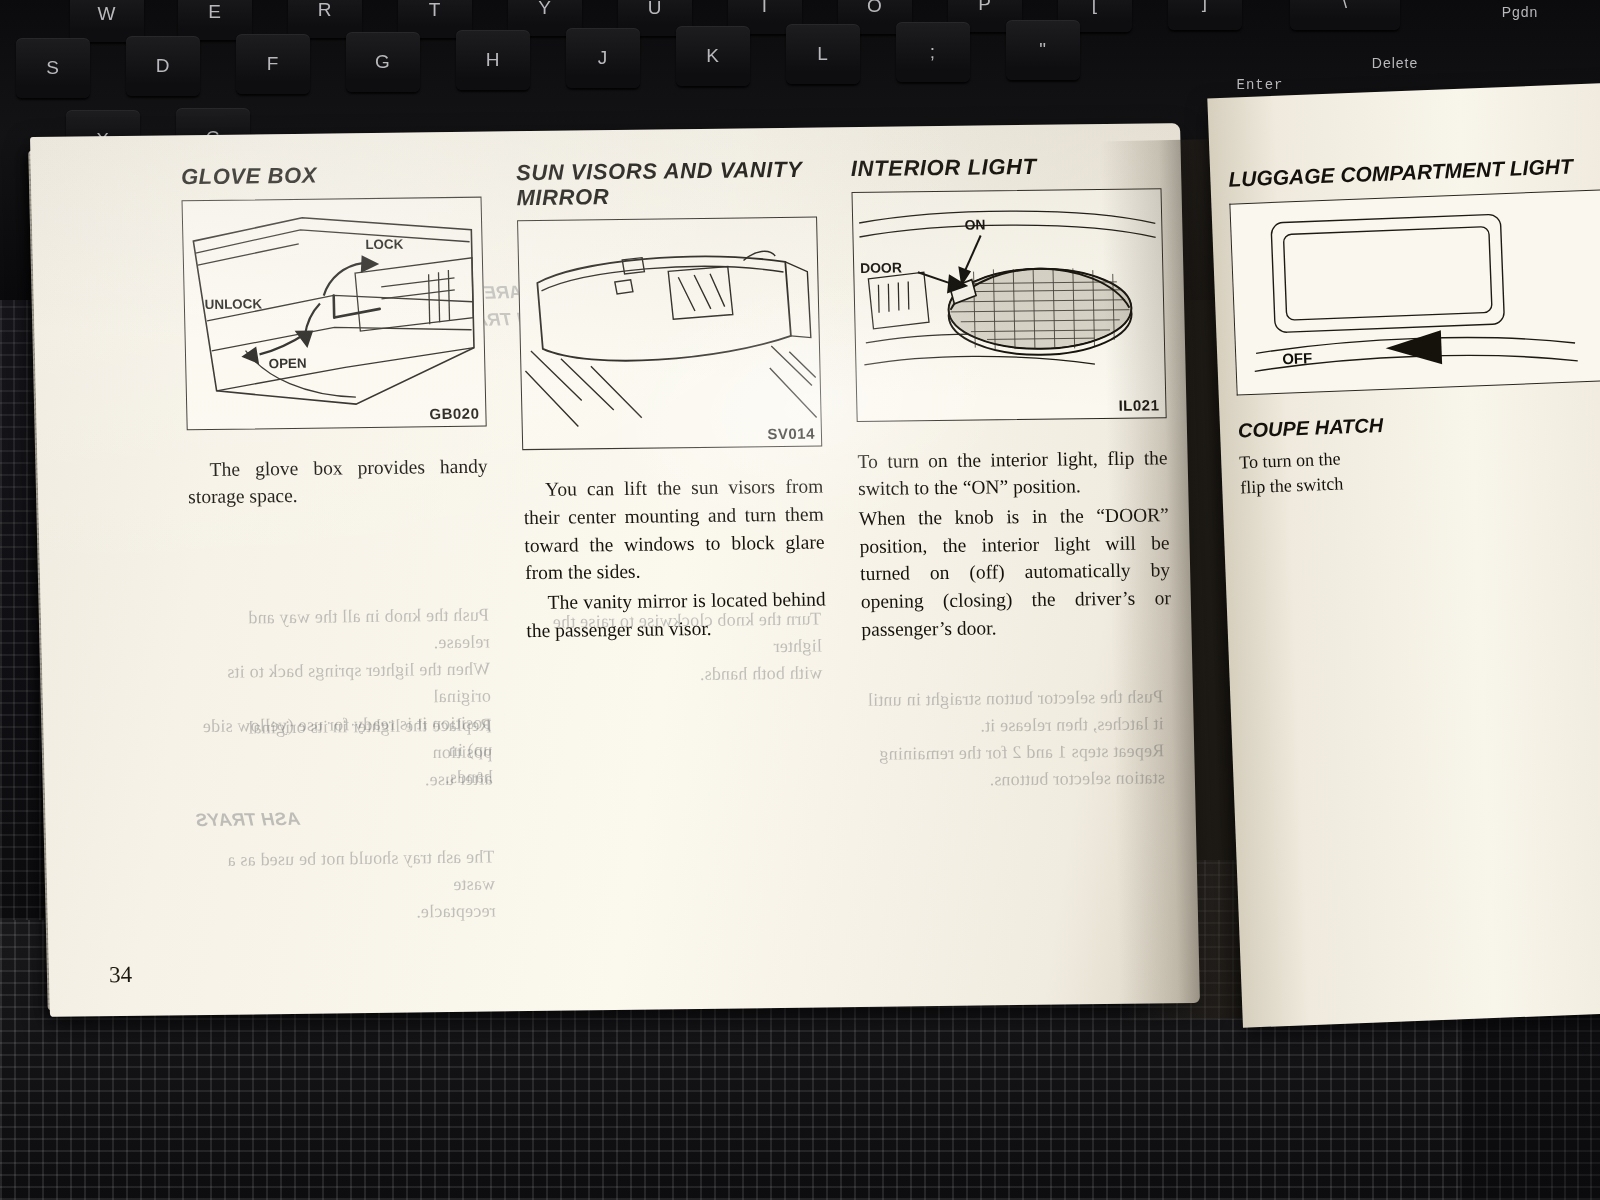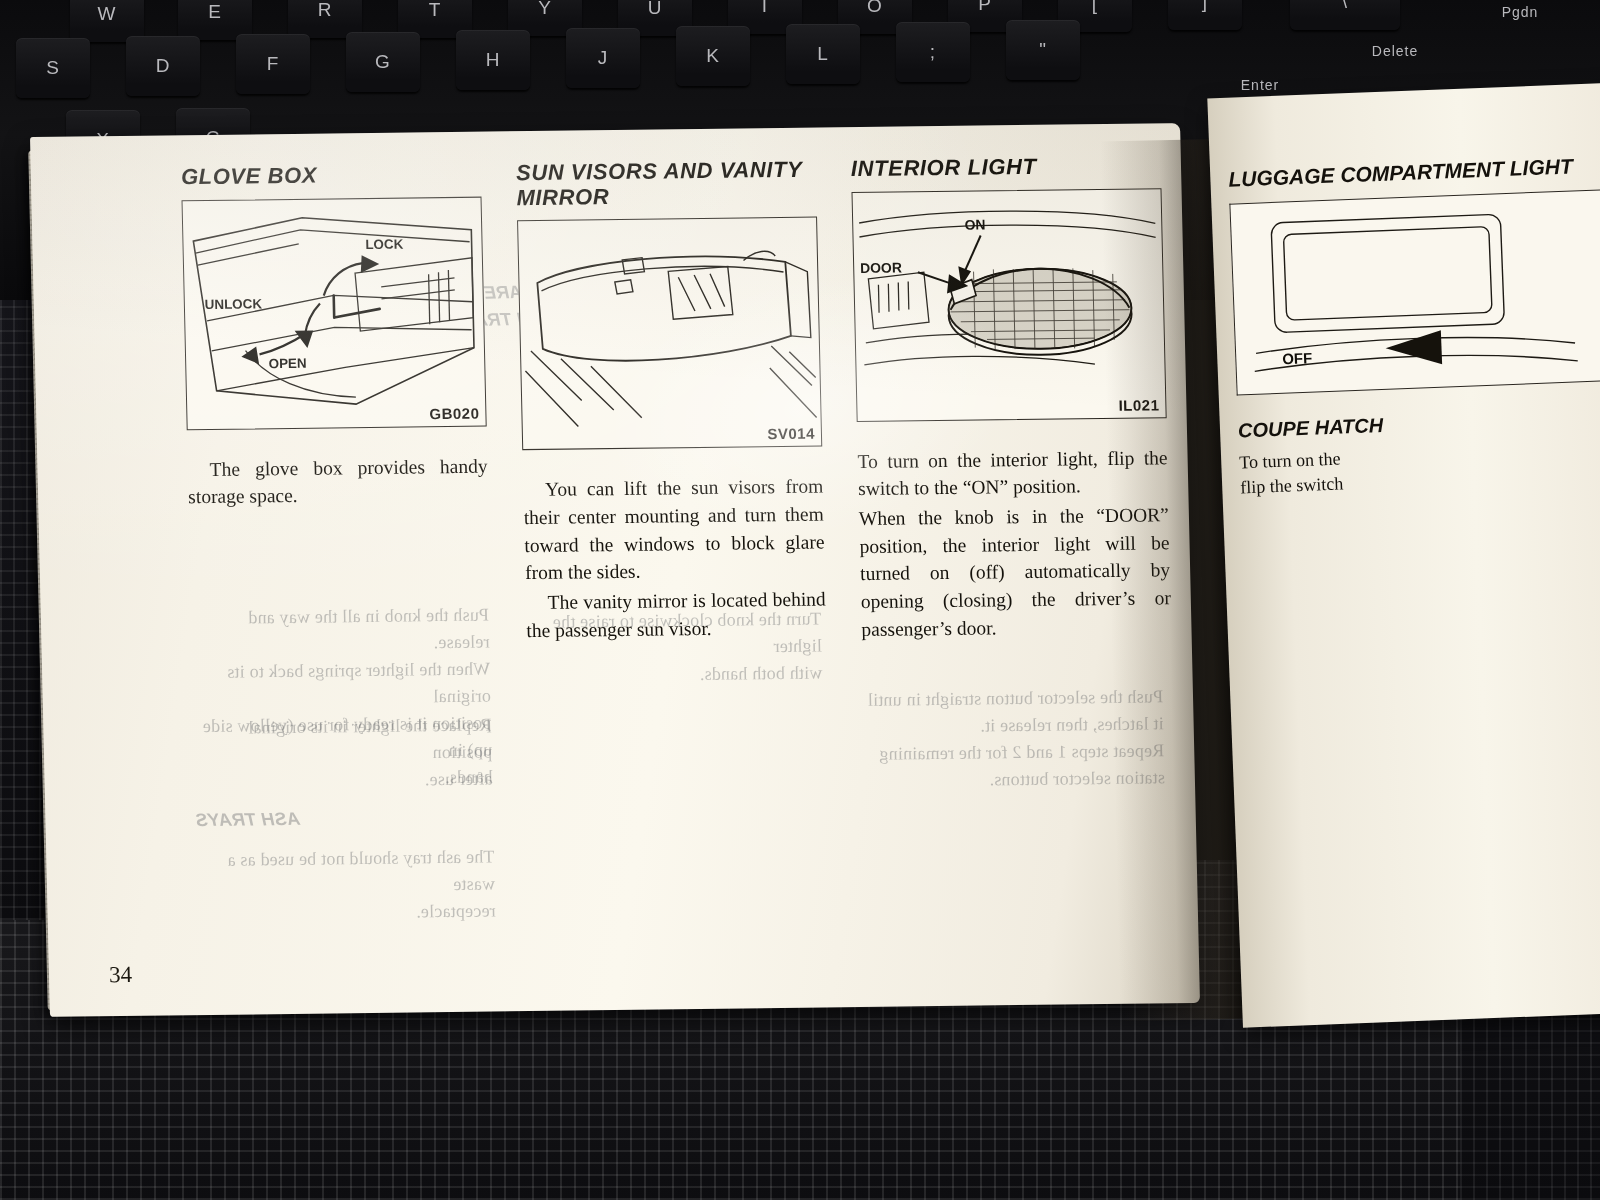--- a/index.html
+++ b/index.html
@@ -295,22 +295,22 @@
     <div class="key" style="left:456px; top:30px; width:74px; height:60px;">H</div>
     <div class="key" style="left:566px; top:28px; width:74px; height:60px;">J</div>
     <div class="key" style="left:676px; top:26px; width:74px; height:60px;">K</div>
     <div class="key" style="left:786px; top:24px; width:74px; height:60px;">L</div>
     <div class="key" style="left:896px; top:22px; width:74px; height:60px;">;</div>
     <div class="key" style="left:1006px;top:20px; width:74px; height:60px;">"</div>
 
     <div class="key" style="left:66px;  top:110px; width:74px; height:60px;">X</div>
     <div class="key" style="left:176px; top:108px; width:74px; height:60px;">C</div>
 
-    <div class="key small" style="left:1330px; top:28px; width:130px; height:46px; background:transparent; box-shadow:none;">Delete</div>
-    <div class="key small" style="left:1200px; top:62px; width:120px; height:46px; background:transparent; box-shadow:none;">Enter</div>
+    <div class="key small" style="left:1330px; top:40px; width:130px; height:46px; background:transparent; box-shadow:none;">Delete</div>
+    <div class="key small" style="left:1200px; top:62px; width:120px; height:46px; background:transparent; box-shadow:none;font-family:Liberation Mono, monospace;">Enter</div>
     <div class="key small" style="left:10px;   top:238px; width:90px;  height:40px; background:transparent; box-shadow:none;">Alt</div>
     <div class="key small" style="left:1470px; top:-8px; width:100px; height:40px; background:transparent; box-shadow:none;">Pgdn</div>
   </div>
 
   <div class="mesh"></div>
   <div class="mesh-left"></div>
   <div class="mesh-right"></div>
 
   <div id="book">
 

